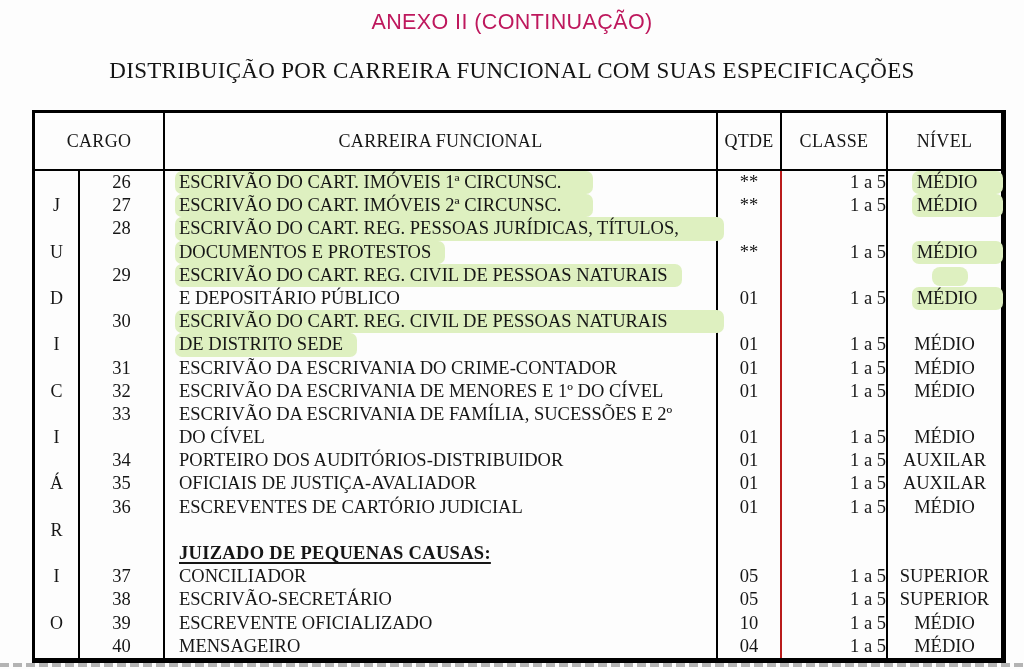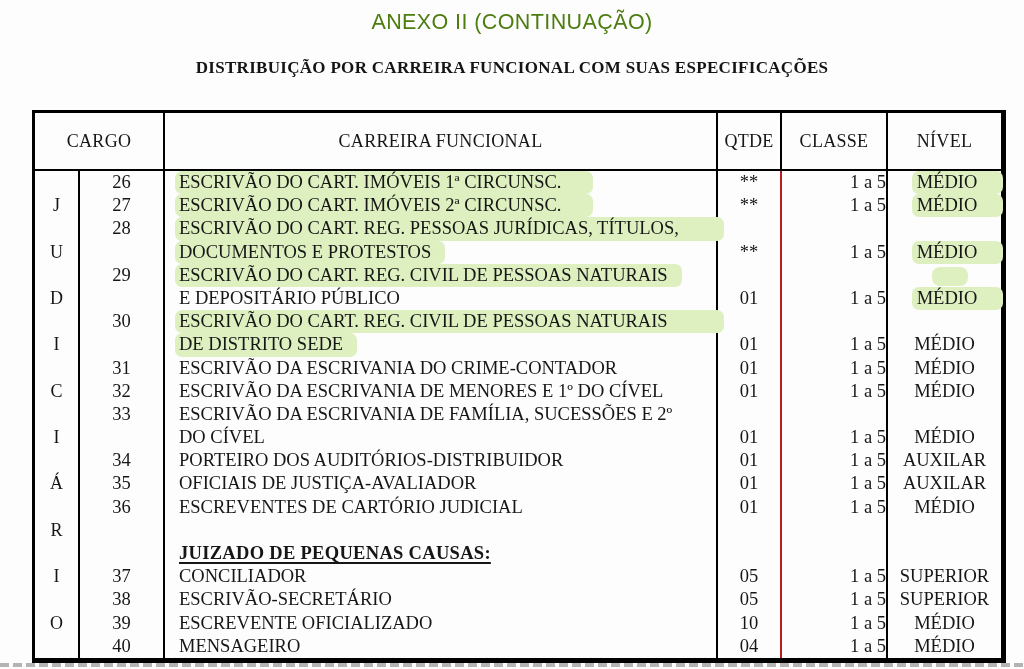--- a/index.html
+++ b/index.html
@@ -2,25 +2,25 @@
 <html><head>
 <meta charset="utf-8">
 <style>
   html,body{margin:0;padding:0;}
   body{
     width:1024px;height:669px;position:relative;background:#fdfdfd;
     font-family:"Liberation Serif", serif;color:#161616;overflow:hidden;
   }
   .title{
     position:absolute;top:10px;left:0;width:1024px;text-align:center;
-    font-family:"Liberation Sans", sans-serif;font-size:21.5px;letter-spacing:.4px;color:#4d7c0f;
+    font-family:"Liberation Sans", sans-serif;font-size:21.5px;letter-spacing:.4px;color:#be185d;
   }
   .subtitle{
     position:absolute;top:58px;left:0;width:1024px;text-align:center;
-    font-family:"Liberation Serif", serif;font-size:17px;letter-spacing:.3px;color:#141414;font-weight:bold;
+    font-family:"Liberation Serif", serif;font-size:23px;letter-spacing:.3px;color:#141414;
   }
   .table{
     position:absolute;left:32px;top:110px;width:966px;
     border:3px solid #000;border-right-width:5px;border-bottom-width:5px;
     background:#fdfdfd;
   }
   .thead{
     display:grid;grid-template-columns:128px 553px 64px 106px 115px;
     border-bottom:2px solid #000;height:56px;
   }

